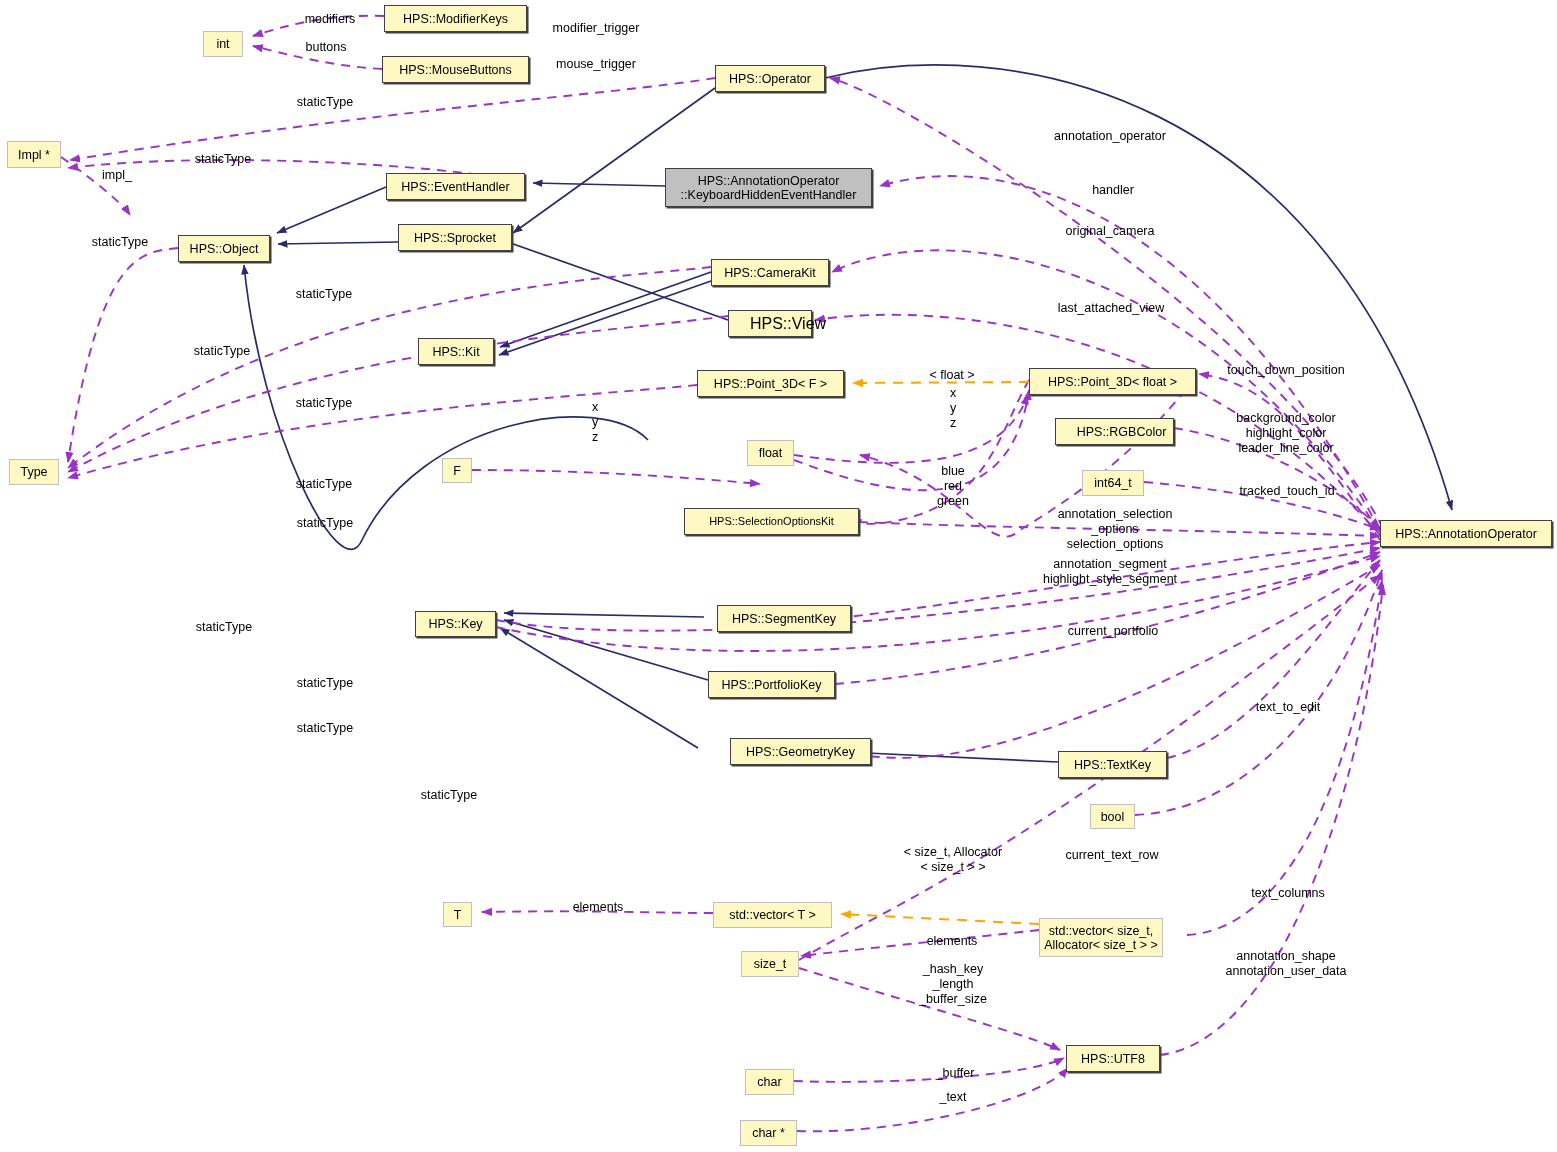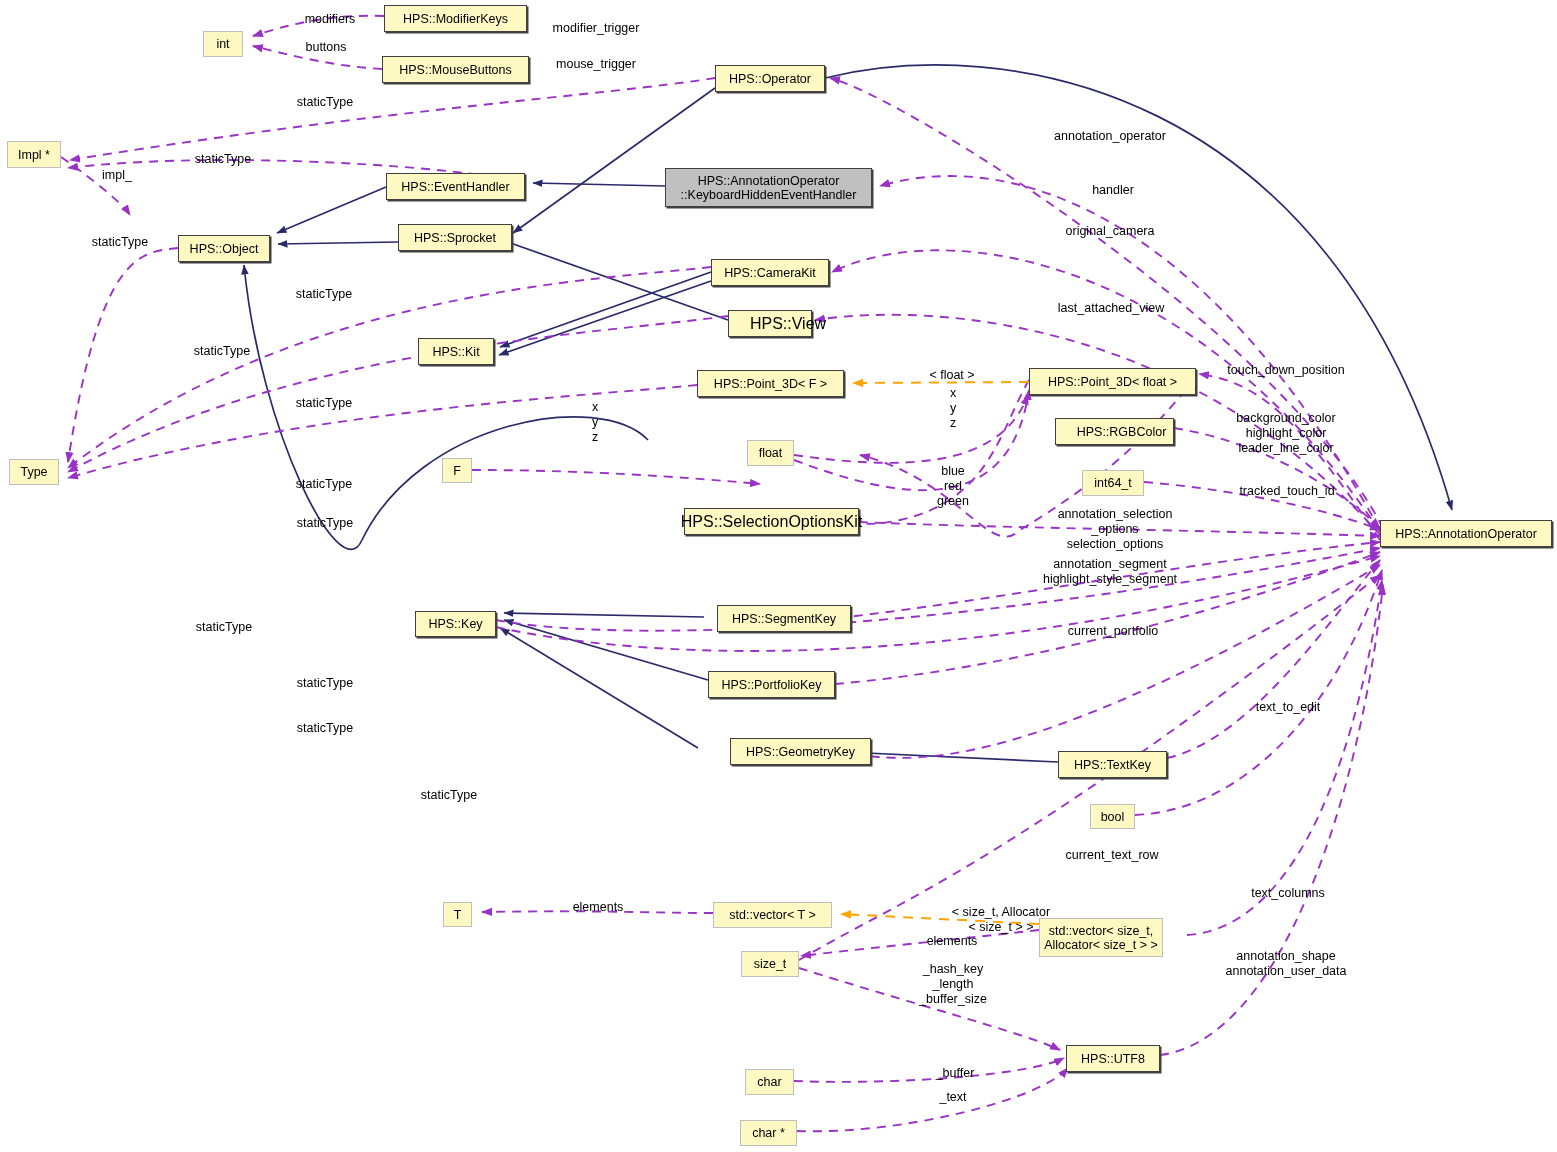--- a/index.html
+++ b/index.html
@@ -107,21 +107,21 @@
 <div class="node solid" style="left: 711px; top: 259px; width: 118px; height: 27px; font-size: 12.5px;">HPS::CameraKit</div>
 <div class="node solid" style="left: 728px; top: 310px; width: 84px; height: 27px; font-size: 16px; padding-left: 36px;">HPS::View</div>
 <div class="node solid" style="left: 418px; top: 338px; width: 76px; height: 27px; font-size: 12.5px;">HPS::Kit</div>
 <div class="node solid" style="left: 697px; top: 370px; width: 147px; height: 27px; font-size: 12.5px;">HPS::Point_3D&lt; F &gt;</div>
 <div class="node solid" style="left: 1029px; top: 368px; width: 167px; height: 27px; font-size: 12.5px;">HPS::Point_3D&lt; float &gt;</div>
 <div class="node solid" style="left: 1055px; top: 418px; width: 119px; height: 27px; font-size: 12.5px; padding-left: 14px;">HPS::RGBColor</div>
 <div class="node thin" style="left: 747px; top: 440px; width: 47px; height: 26px; font-size: 12.5px;">float</div>
 <div class="node thin" style="left: 442px; top: 458px; width: 30px; height: 25px; font-size: 12.5px;">F</div>
 <div class="node thin" style="left: 9px; top: 459px; width: 50px; height: 26px; font-size: 12.5px;">Type</div>
 <div class="node thin" style="left: 1082px; top: 470px; width: 62px; height: 26px; font-size: 12.5px;">int64_t</div>
-<div class="node solid" style="left: 684px; top: 508px; width: 175px; height: 27px; font-size: 16px;">HPS::SelectionOptionsKit</div>
+<div class="node solid" style="left: 684px; top: 508px; width: 175px; height: 27px; font-size: 11px;">HPS::SelectionOptionsKit</div>
 <div class="node solid" style="left: 1380px; top: 520px; width: 172px; height: 27px; font-size: 12.5px;">HPS::AnnotationOperator</div>
 <div class="node solid" style="left: 704px; top: 605px; width: 134px; height: 27px; font-size: 12.5px; margin-left: 13px;">HPS::SegmentKey</div>
 <div class="node solid" style="left: 415px; top: 611px; width: 81px; height: 26px; font-size: 12.5px;">HPS::Key</div>
 <div class="node solid" style="left: 708px; top: 671px; width: 127px; height: 27px; font-size: 12.5px;">HPS::PortfolioKey</div>
 <div class="node solid" style="left: 698px; top: 738px; width: 141px; height: 27px; font-size: 12.5px; margin-left: 32px;">HPS::GeometryKey</div>
 <div class="node solid" style="left: 1058px; top: 751px; width: 109px; height: 27px; font-size: 12.5px;">HPS::TextKey</div>
 <div class="node thin" style="left: 1090px; top: 804px; width: 45px; height: 25px; font-size: 12.5px;">bool</div>
 <div class="node thin" style="left: 713px; top: 902px; width: 119px; height: 26px; font-size: 12.5px;">std::vector&lt; T &gt;</div>
 <div class="node thin" style="left: 443px; top: 902px; width: 29px; height: 25px; font-size: 12.5px;">T</div>
 <div class="node thin" style="left: 1039px; top: 918px; width: 124px; height: 39px; font-size: 12.5px;">std::vector&lt; size_t,
@@ -170,21 +170,21 @@
 highlight_style_segment</div>
 <div class="elabel" style="left: 224px; top: 627px; font-size: 12.5px;">staticType</div>
 <div class="elabel" style="left: 1113px; top: 631px; font-size: 12.5px;">current_portfolio</div>
 <div class="elabel" style="left: 325px; top: 683px; font-size: 12.5px;">staticType</div>
 <div class="elabel" style="left: 325px; top: 728px; font-size: 12.5px;">staticType</div>
 <div class="elabel" style="left: 1288px; top: 707px; font-size: 12.5px;">text_to_edit</div>
 <div class="elabel" style="left: 449px; top: 795px; font-size: 12.5px;">staticType</div>
 <div class="elabel" style="left: 1112px; top: 855px; font-size: 12.5px;">current_text_row</div>
 <div class="elabel" style="left: 1288px; top: 893px; font-size: 12.5px;">text_columns</div>
 <div class="elabel" style="left: 598px; top: 907px; font-size: 12.5px;">elements</div>
-<div class="elabel" style="left: 953px; top: 920px; font-size: 12.5px; margin-left: 48px;">&lt; size_t, Allocator
+<div class="elabel" style="left: 953px; top: 860px; font-size: 12.5px;">&lt; size_t, Allocator
 &lt; size_t &gt; &gt;</div>
 <div class="elabel" style="left: 952px; top: 941px; font-size: 12.5px;">elements</div>
 <div class="elabel" style="left: 1286px; top: 964px; font-size: 12.5px;">annotation_shape
 annotation_user_data</div>
 <div class="elabel" style="left: 953px; top: 984px; font-size: 12.5px;">_hash_key
 _length
 _buffer_size</div>
 <div class="elabel" style="left: 955px; top: 1073px; font-size: 12.5px;">_buffer</div>
 <div class="elabel" style="left: 953px; top: 1097px; font-size: 12.5px;">_text</div>
 

